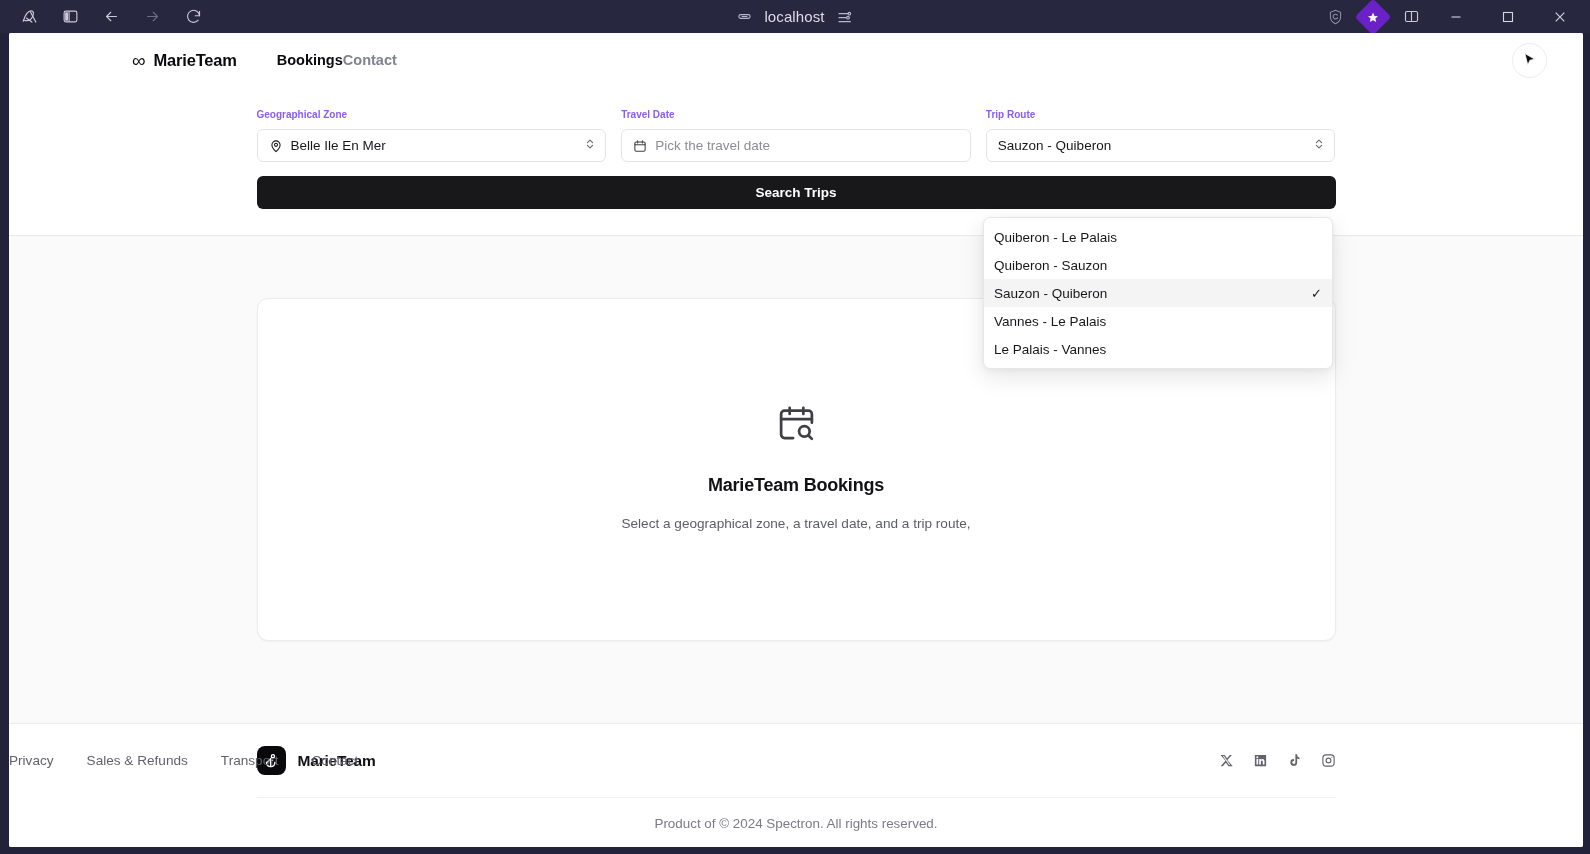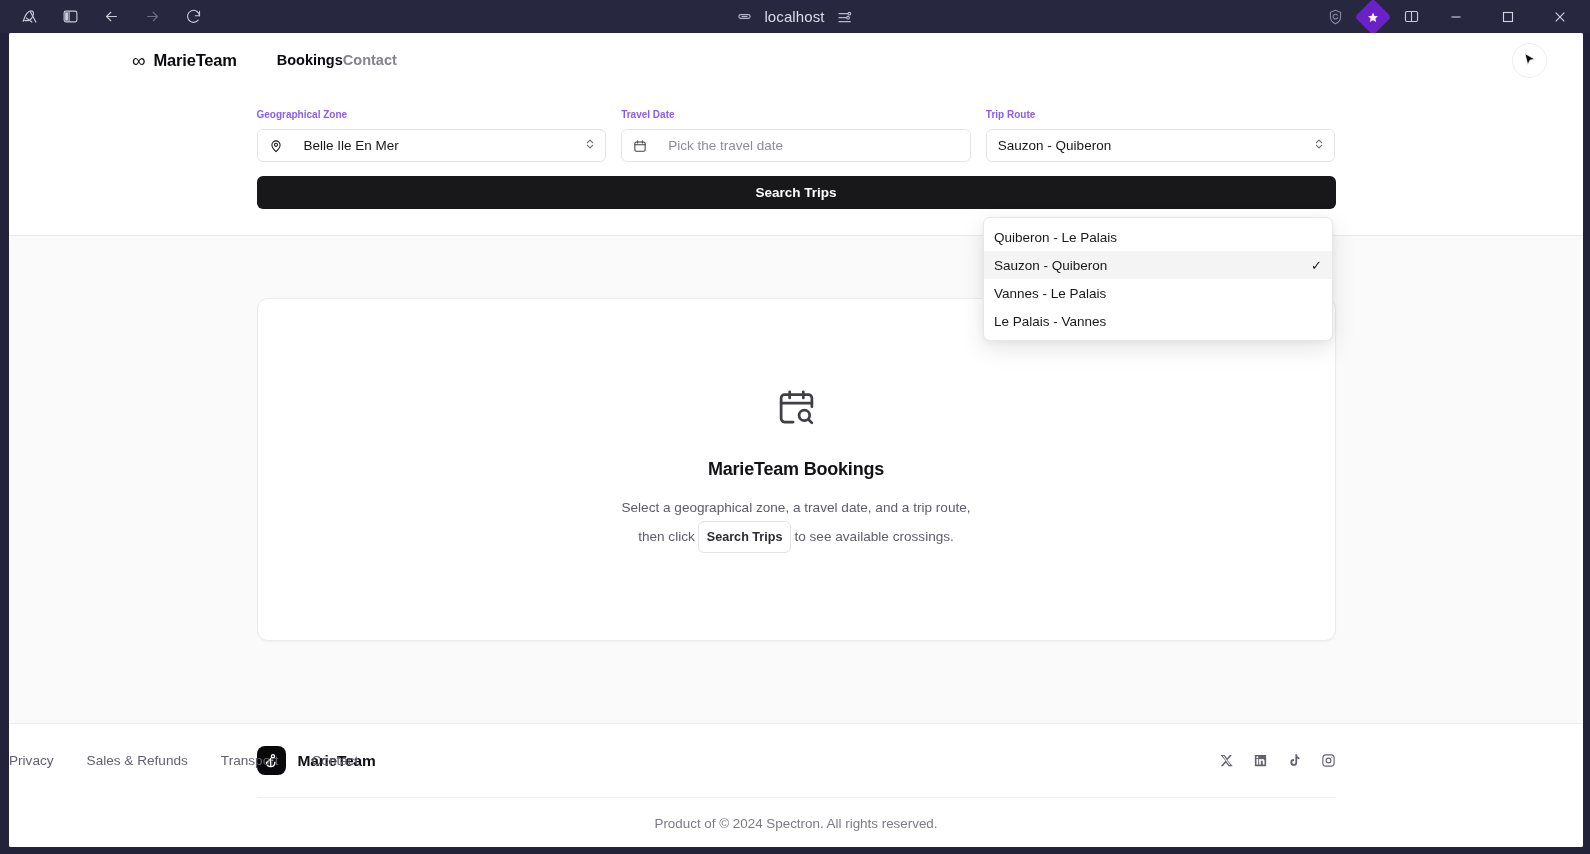--- a/index.html
+++ b/index.html
@@ -115,21 +115,21 @@
   }
   .field-control {
     height: 33px;
     border: 1px solid #e4e4e7;
     border-radius: 6px;
     background: #fff;
     display: flex; align-items: center;
     padding: 0 9px 0 11px;
     font-size: 13.5px;
     color: #18181b;
-    gap: 21px;
+    gap: 8px;
     position: relative;
   }
   .field-control .lead-icon { color: #18181b; display: flex; flex:0 0 auto;}
   .field-control .value { flex: 1 1 auto; white-space: nowrap; overflow: hidden;}
   .field-control .value.placeholder { color: #8d8d96; }
   .field-control .chev { color: #71717a; flex: 0 0 auto; }
   #search-btn {
     margin-top: 14px;
     height: 33px;
     width: 100%;
@@ -416,20 +416,23 @@
 
         </div>
         <button id="search-btn">Search Trips</button>
       </div>
     </div>
 
     <div id="route-dropdown">
       <div class="dd-item">
         <span class="dd-label">Quiberon - Le Palais</span>
       </div>
+      <div class="dd-item">
+        <span class="dd-label">Quiberon - Sauzon</span>
+      </div>
       <div class="dd-item selected">
         <span class="dd-label">Sauzon - Quiberon</span>
         <span class="dd-check">✓</span>
       </div>
       <div class="dd-item">
         <span class="dd-label">Vannes - Le Palais</span>
       </div>
       <div class="dd-item">
         <span class="dd-label">Le Palais - Vannes</span>
       </div>
@@ -440,23 +443,20 @@
         <div id="empty-icon">
           <svg width="41" height="41" viewBox="0 0 24 24" fill="none" stroke="currentColor" stroke-width="1.6" stroke-linecap="round" stroke-linejoin="round">
             <path d="M21 11.5V6.5a2 2 0 0 0-2-2H5a2 2 0 0 0-2 2v12a2 2 0 0 0 2 2h5"></path>
             <path d="M3 9.5h18M8 2.8v3.6M16 2.8v3.6"></path>
             <circle cx="16.6" cy="16.6" r="3.1"></circle>
             <path d="M19 19l2 2"></path>
           </svg>
         </div>
         <div id="empty-title">MarieTeam Bookings</div>
         <div class="empty-line">Select a geographical zone, a travel date, and a trip route,</div>
-        <div class="empty-line">
-          <span>then click</span><span class="chip">Search Trips</span><span>to see available crossings.</span>
-        </div>
       </div>
     </div>
 
     <div id="footer">
       <div id="footer-top-wrap">
         <div id="footer-top">
           <div id="footer-brand">
             <div id="footer-logo">
               <svg width="18" height="18" viewBox="0 0 24 24" fill="none" stroke="#ffffff" stroke-width="1.8" stroke-linecap="round" stroke-linejoin="round">
                 <circle cx="14.6" cy="5.6" r="2.1"></circle>

